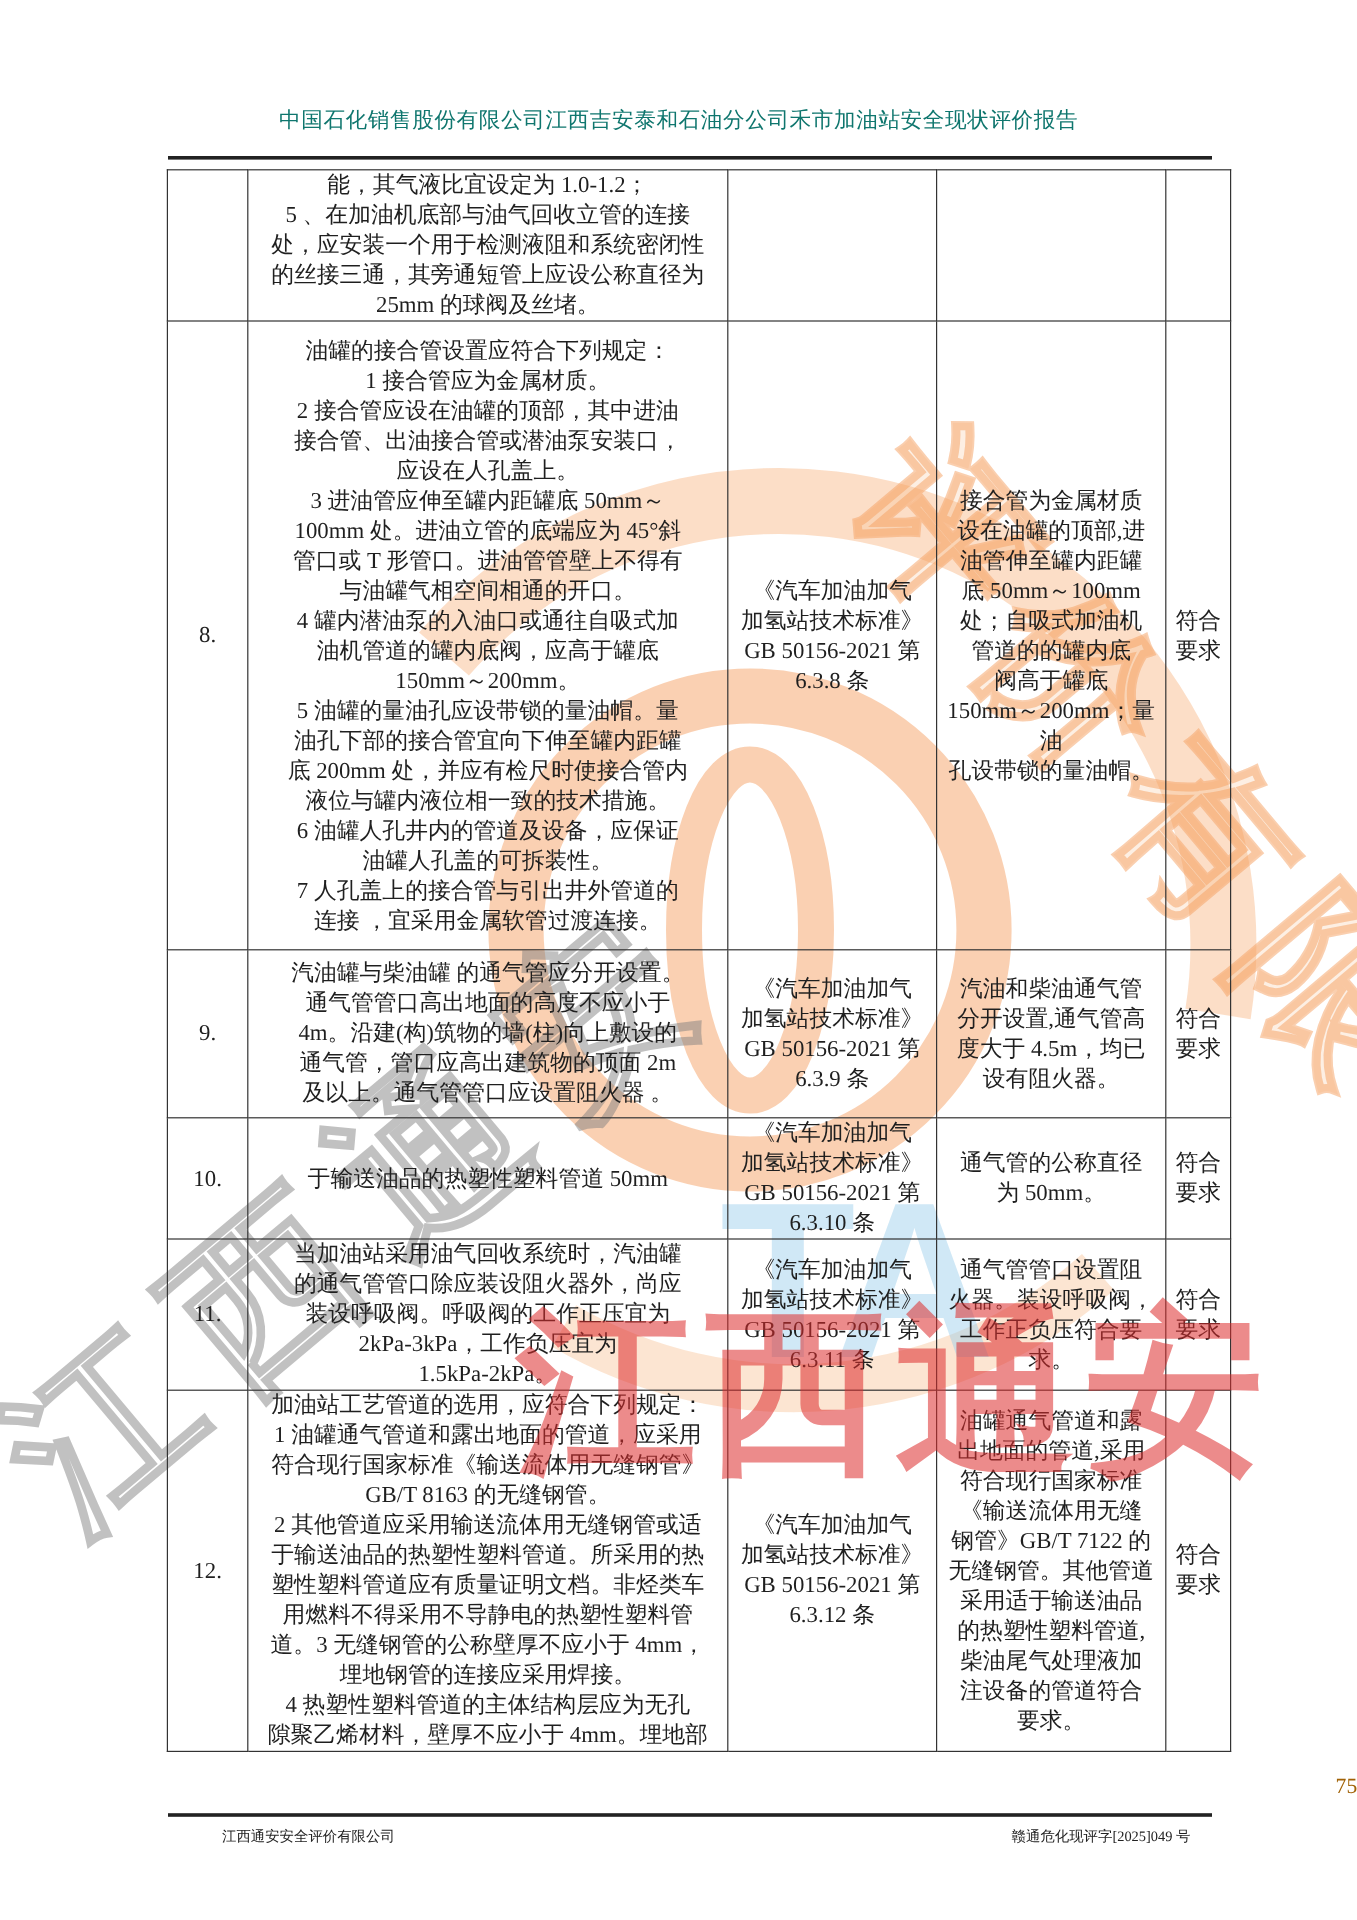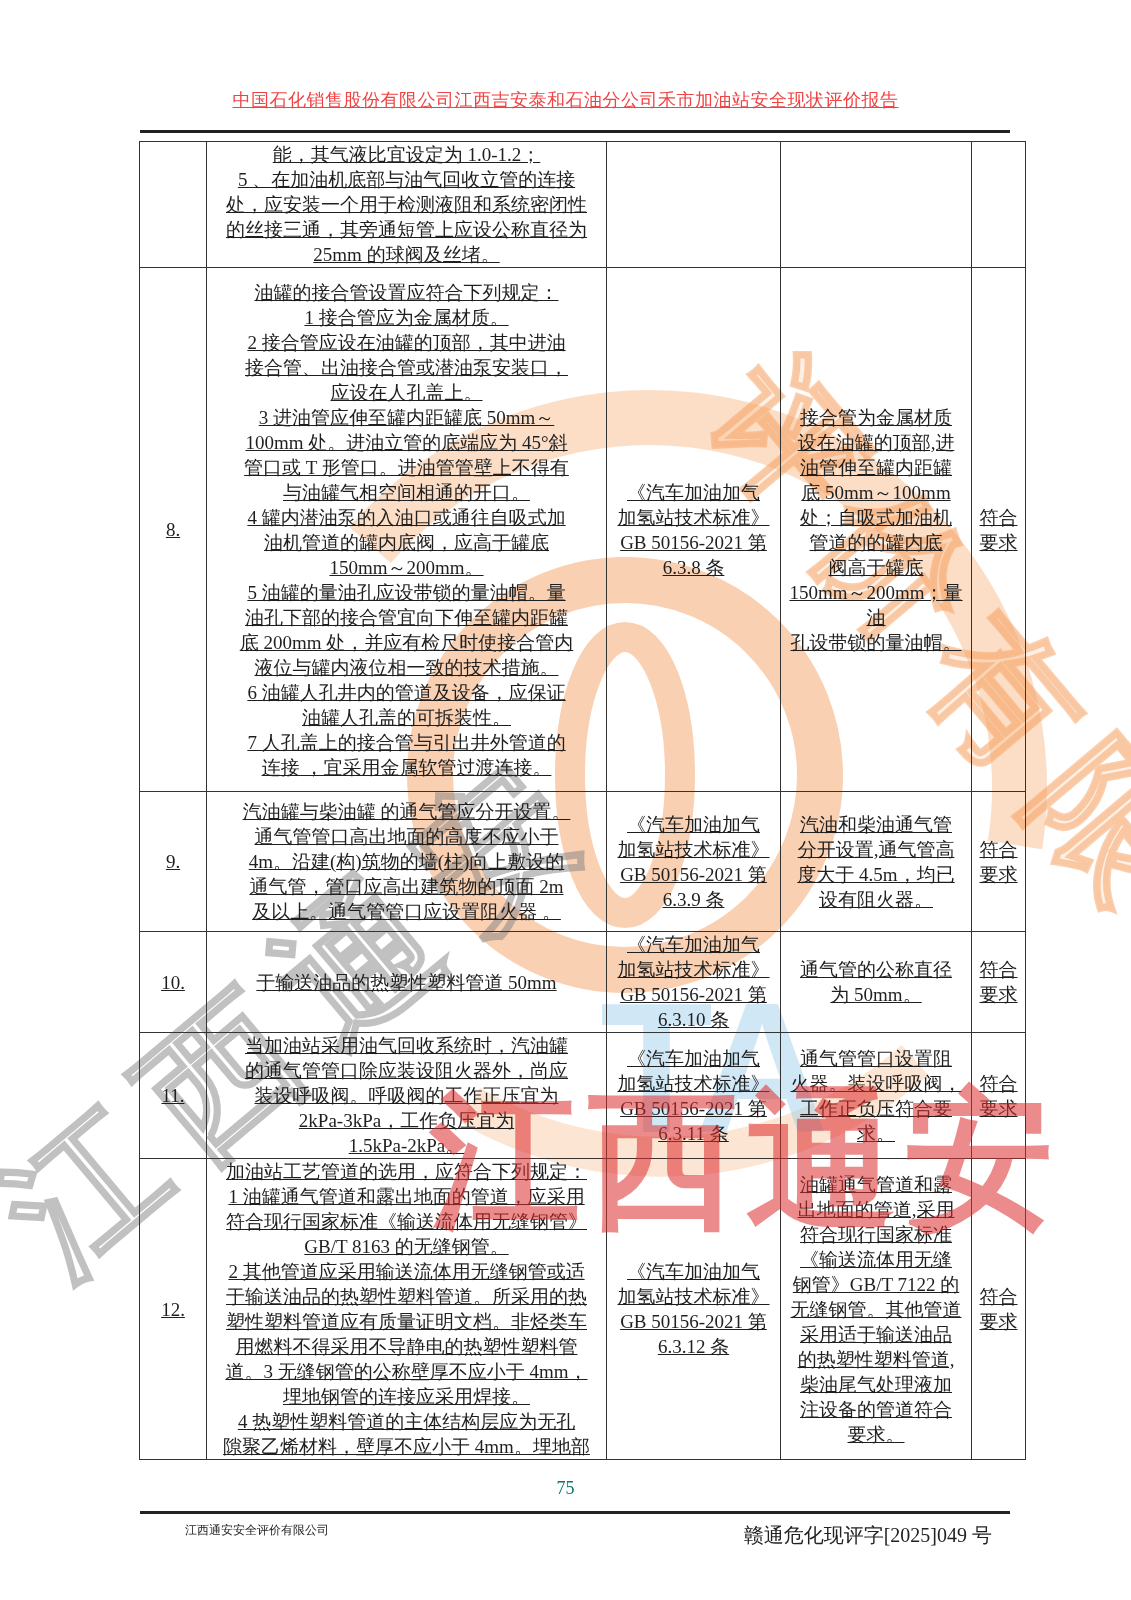--- a/index.html
+++ b/index.html
@@ -4,21 +4,21 @@
 <style>
   html,body { margin:0; padding:0; background:#ffffff; }
   .page {
     position:relative; width:1131px; height:1600px; background:#ffffff;
     overflow:hidden; font-family:"Liberation Serif","DejaVu Serif",serif;
     color:#1f1f1f;
   }
   
   .header-title {
     position:absolute; top:88px; left:0; width:100%;
-    text-align:center; font-size:18px; letter-spacing:0.5px; color:#ef4444;text-decoration:underline;
+    text-align:center; font-size:18px; letter-spacing:0.5px; color:#0f766e;
   }
   .header-rule {
     position:absolute; top:130px; left:140px; width:870px; height:3px;
     background:#222;
   }
   
   .wm { position:absolute; pointer-events:none; white-space:nowrap; }
   .wm-logo { left:0; top:0; }
   .wm-gray {
     left:30px; top:1140px; transform:rotate(-40deg); transform-origin:0 50%;
@@ -43,42 +43,42 @@
   }
   
   table.eval {
     position:absolute; top:141px; left:139px; width:886px;
     border-collapse:collapse; table-layout:fixed; z-index:1;
     background:transparent;
   }
   table.eval td {
     border:1.5px solid #333; vertical-align:middle; text-align:center;
     font-size:19px; line-height:25px; white-space:pre-line;
-    padding:0 2px; overflow:hidden; color:#1f1f1f;text-decoration:underline;
+    padding:0 2px; overflow:hidden; color:#1f1f1f;
   }
   tr.r7  { height:125px; }
   tr.r8  { height:524px; }
   tr.r9  { height:140px; }
   tr.r10 { height:97px;  }
   tr.r11 { height:123px; }
   tr.r12 { height:297px; }
   
   .page-number {
     position:absolute; top:1478px; left:0; width:100%;
-    text-align:center; font-size:18px; color:#0f766e; z-index:1;
+    text-align:right; font-size:18px; color:#a16207; z-index:1;
   }
   .footer-rule {
     position:absolute; top:1511px; left:140px; width:870px; height:3px;
     background:#222; z-index:1;
   }
   .footer-left {
     position:absolute; top:1522px; left:185px; font-size:12px; color:#222; z-index:1;
   }
   .footer-right {
-    position:absolute; top:1522px; right:139px; font-size:20px; color:#222; z-index:1;
+    position:absolute; top:1522px; right:139px; font-size:12px; color:#222; z-index:1;
   }
 </style>
 </head>
 <body>
 
 <div class="page">
 
   <svg class="wm wm-logo" width="1131" height="1600" viewBox="0 0 1131 1600">
     <circle cx="625" cy="775" r="195" fill="none" stroke="rgba(244,150,85,0.45)" stroke-width="46"></circle>
     <ellipse cx="625" cy="775" rx="55" ry="138" fill="none" stroke="rgba(244,150,85,0.45)" stroke-width="30"></ellipse>

